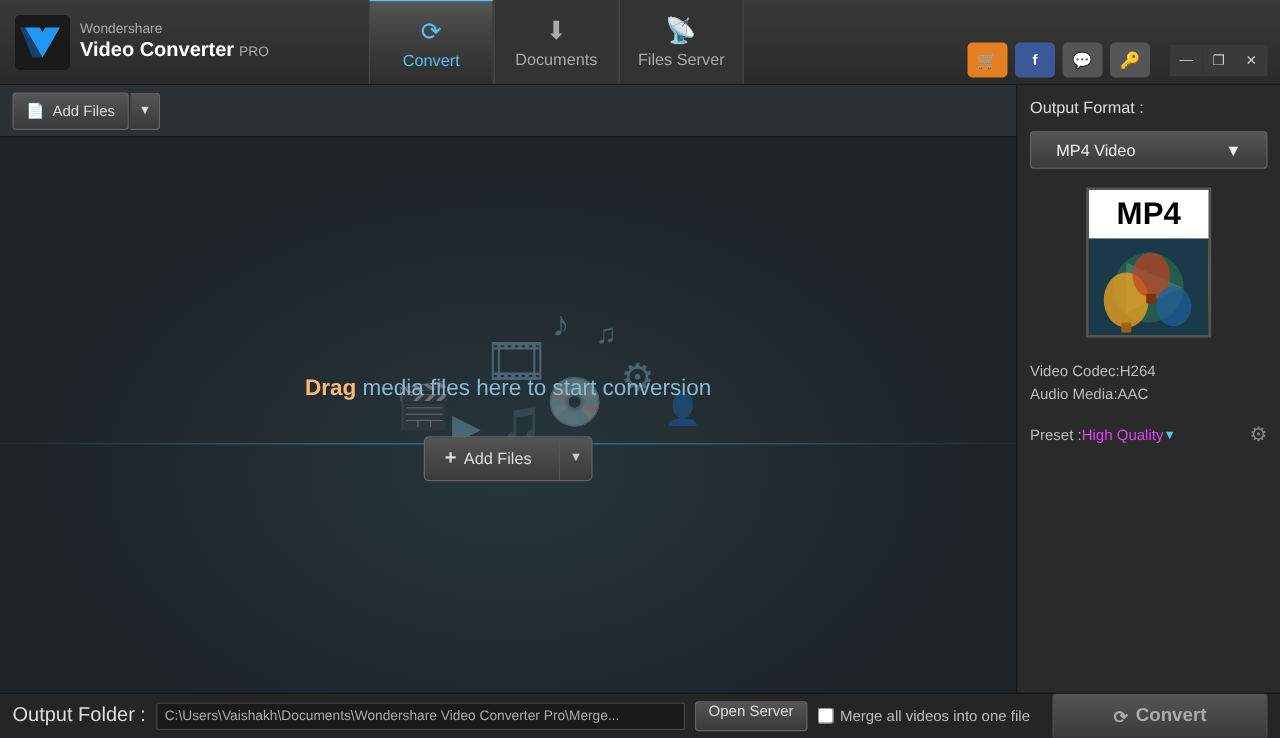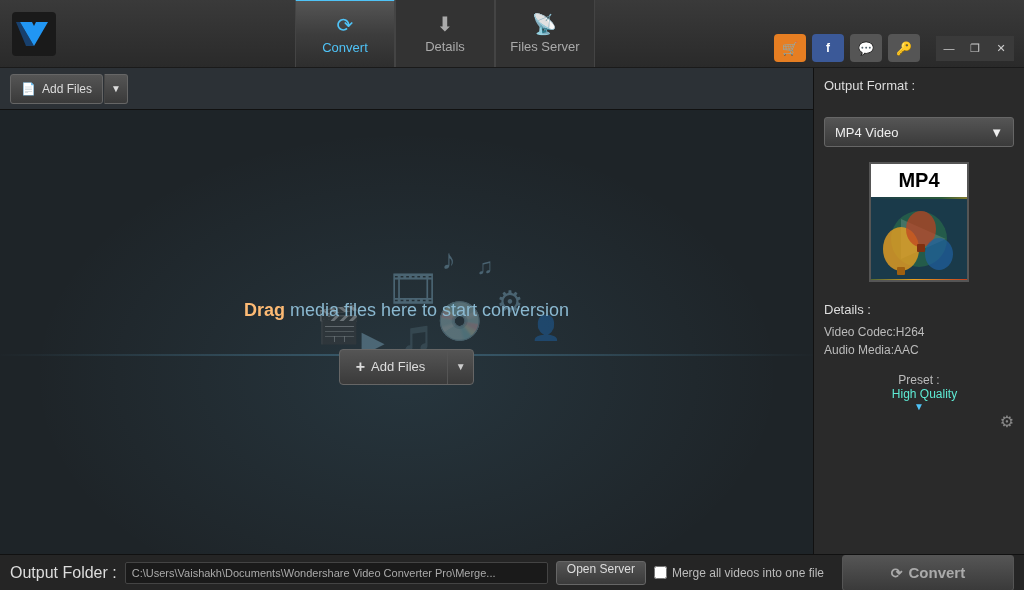--- a/index.html
+++ b/index.html
@@ -273,33 +273,33 @@
       width: 210px;
       background: #2a2a2a;
       display: flex;
       flex-direction: column;
       padding: 10px;
     }
 
     #output-format-label {
       font-size: 13px;
       color: #ddd;
-      margin-bottom: 24px;
+      margin-bottom: 12px;
     }
 
     #format-dropdown {
       width: 100%;
       height: 30px;
       background: linear-gradient(180deg, #555 0%, #3a3a3a 100%);
       border: 1px solid #666;
       border-radius: 3px;
       display: flex;
       align-items: center;
       justify-content: space-between;
-      padding: 0 10px;
+      padding: 0 20px;
       cursor: pointer;
       color: #eee;
       font-size: 13px;
       margin-bottom: 15px;
     }
 
     #mp4-preview {
       width: 100px;
       height: 120px;
       margin: 0 auto 15px auto;
@@ -309,21 +309,21 @@
       flex-direction: column;
       align-items: center;
       justify-content: flex-start;
       overflow: hidden;
       position: relative;
     }
 
     #mp4-label-top {
       background: #fff;
       color: #000;
-      font-size: 20px;
+      font-size: 25px;
       font-weight: bold;
       width: 100%;
       text-align: center;
       padding: 5px 0;
     }
 
     #mp4-img-area {
       width: 100%;
       flex: 1;
       background: linear-gradient(135deg, #1a3a4a 0%, #2a5a3a 40%, #e8a020 70%, #c04020 100%);
@@ -348,27 +348,26 @@
       color: #bbb;
       margin-bottom: 4px;
     }
 
     #preset-row {
       display: flex;
       align-items: center;
       margin-top: 12px;
       font-size: 12px;
       color: #bbb;
-      flex-direction: column;
     }
 
     #preset-value {
-      color: #5eead4;
-      cursor: pointer;
-      margin-left: 11px;
+      color: #d946ef;
+      cursor: pointer;
+      margin-left: 0;
     }
 
     #preset-gear {
       margin-left: auto;
       color: #888;
       cursor: pointer;
       font-size: 16px;
     }
 
     
@@ -461,30 +460,37 @@
 
 <div id="titlebar">
 
   <div id="logo-area">
 
     <svg id="logo-icon" viewBox="0 0 44 44">
       <rect width="44" height="44" rx="4" fill="#1a1a1a"></rect>
       <polygon points="8,10 20,10 22,14 24,10 36,10 22,34" fill="#2196F3"></polygon>
       <polygon points="8,10 22,34 14,34 4,10" fill="#1565C0" opacity="0.5"></polygon>
     </svg>
+    <div id="logo-text">
+      <span id="logo-wondershare">Wondershare</span>
+      <div style="display:flex;align-items:baseline">
+        <span id="logo-appname">Video Converter</span>
+        <span id="logo-pro">PRO</span>
+      </div>
+    </div>
   </div>
 
   <div id="tabs">
     <div class="tab active">
       <div class="tab-icon">⟳</div>
       <span>Convert</span>
     </div>
     <div class="tab">
       <div class="tab-icon">⬇</div>
-      <span>Details</span>
+      <span>Documents</span>
     </div>
     <div class="tab">
       <div class="tab-icon">📡</div>
       <span>Files Server</span>
     </div>
   </div>
 
   <div id="icon-bar">
     <div class="icon-bar-btn" style="background:#e67e22;font-size:13px;">🛒</div>
     <div class="icon-bar-btn" style="background:#3b5998;font-size:12px;font-weight:bold;">f</div>
@@ -564,21 +570,20 @@
           <ellipse cx="30" cy="50" rx="18" ry="22" fill="#e8a020" opacity="0.8"></ellipse>
           <ellipse cx="50" cy="30" rx="15" ry="18" fill="#c04020" opacity="0.7"></ellipse>
           <ellipse cx="68" cy="55" rx="14" ry="16" fill="#2060a0" opacity="0.7"></ellipse>
           <rect x="26" y="68" width="8" height="8" fill="#a06010" rx="1"></rect>
           <rect x="46" y="45" width="8" height="8" fill="#803010" rx="1"></rect>
         </svg>
       </div>
     </div>
 
     <div id="details-section">
-      <div id="details-label">Details :</div>
       <div class="detail-row">Video Codec:H264</div>
       <div class="detail-row">Audio Media:AAC</div>
     </div>
 
     <div id="preset-row">
       <span>Preset :</span>
       <span id="preset-value">High Quality</span>
       <span style="color:#4fc3f7;font-size:10px;cursor:pointer;">▼</span>
       <span id="preset-gear">⚙</span>
     </div>

